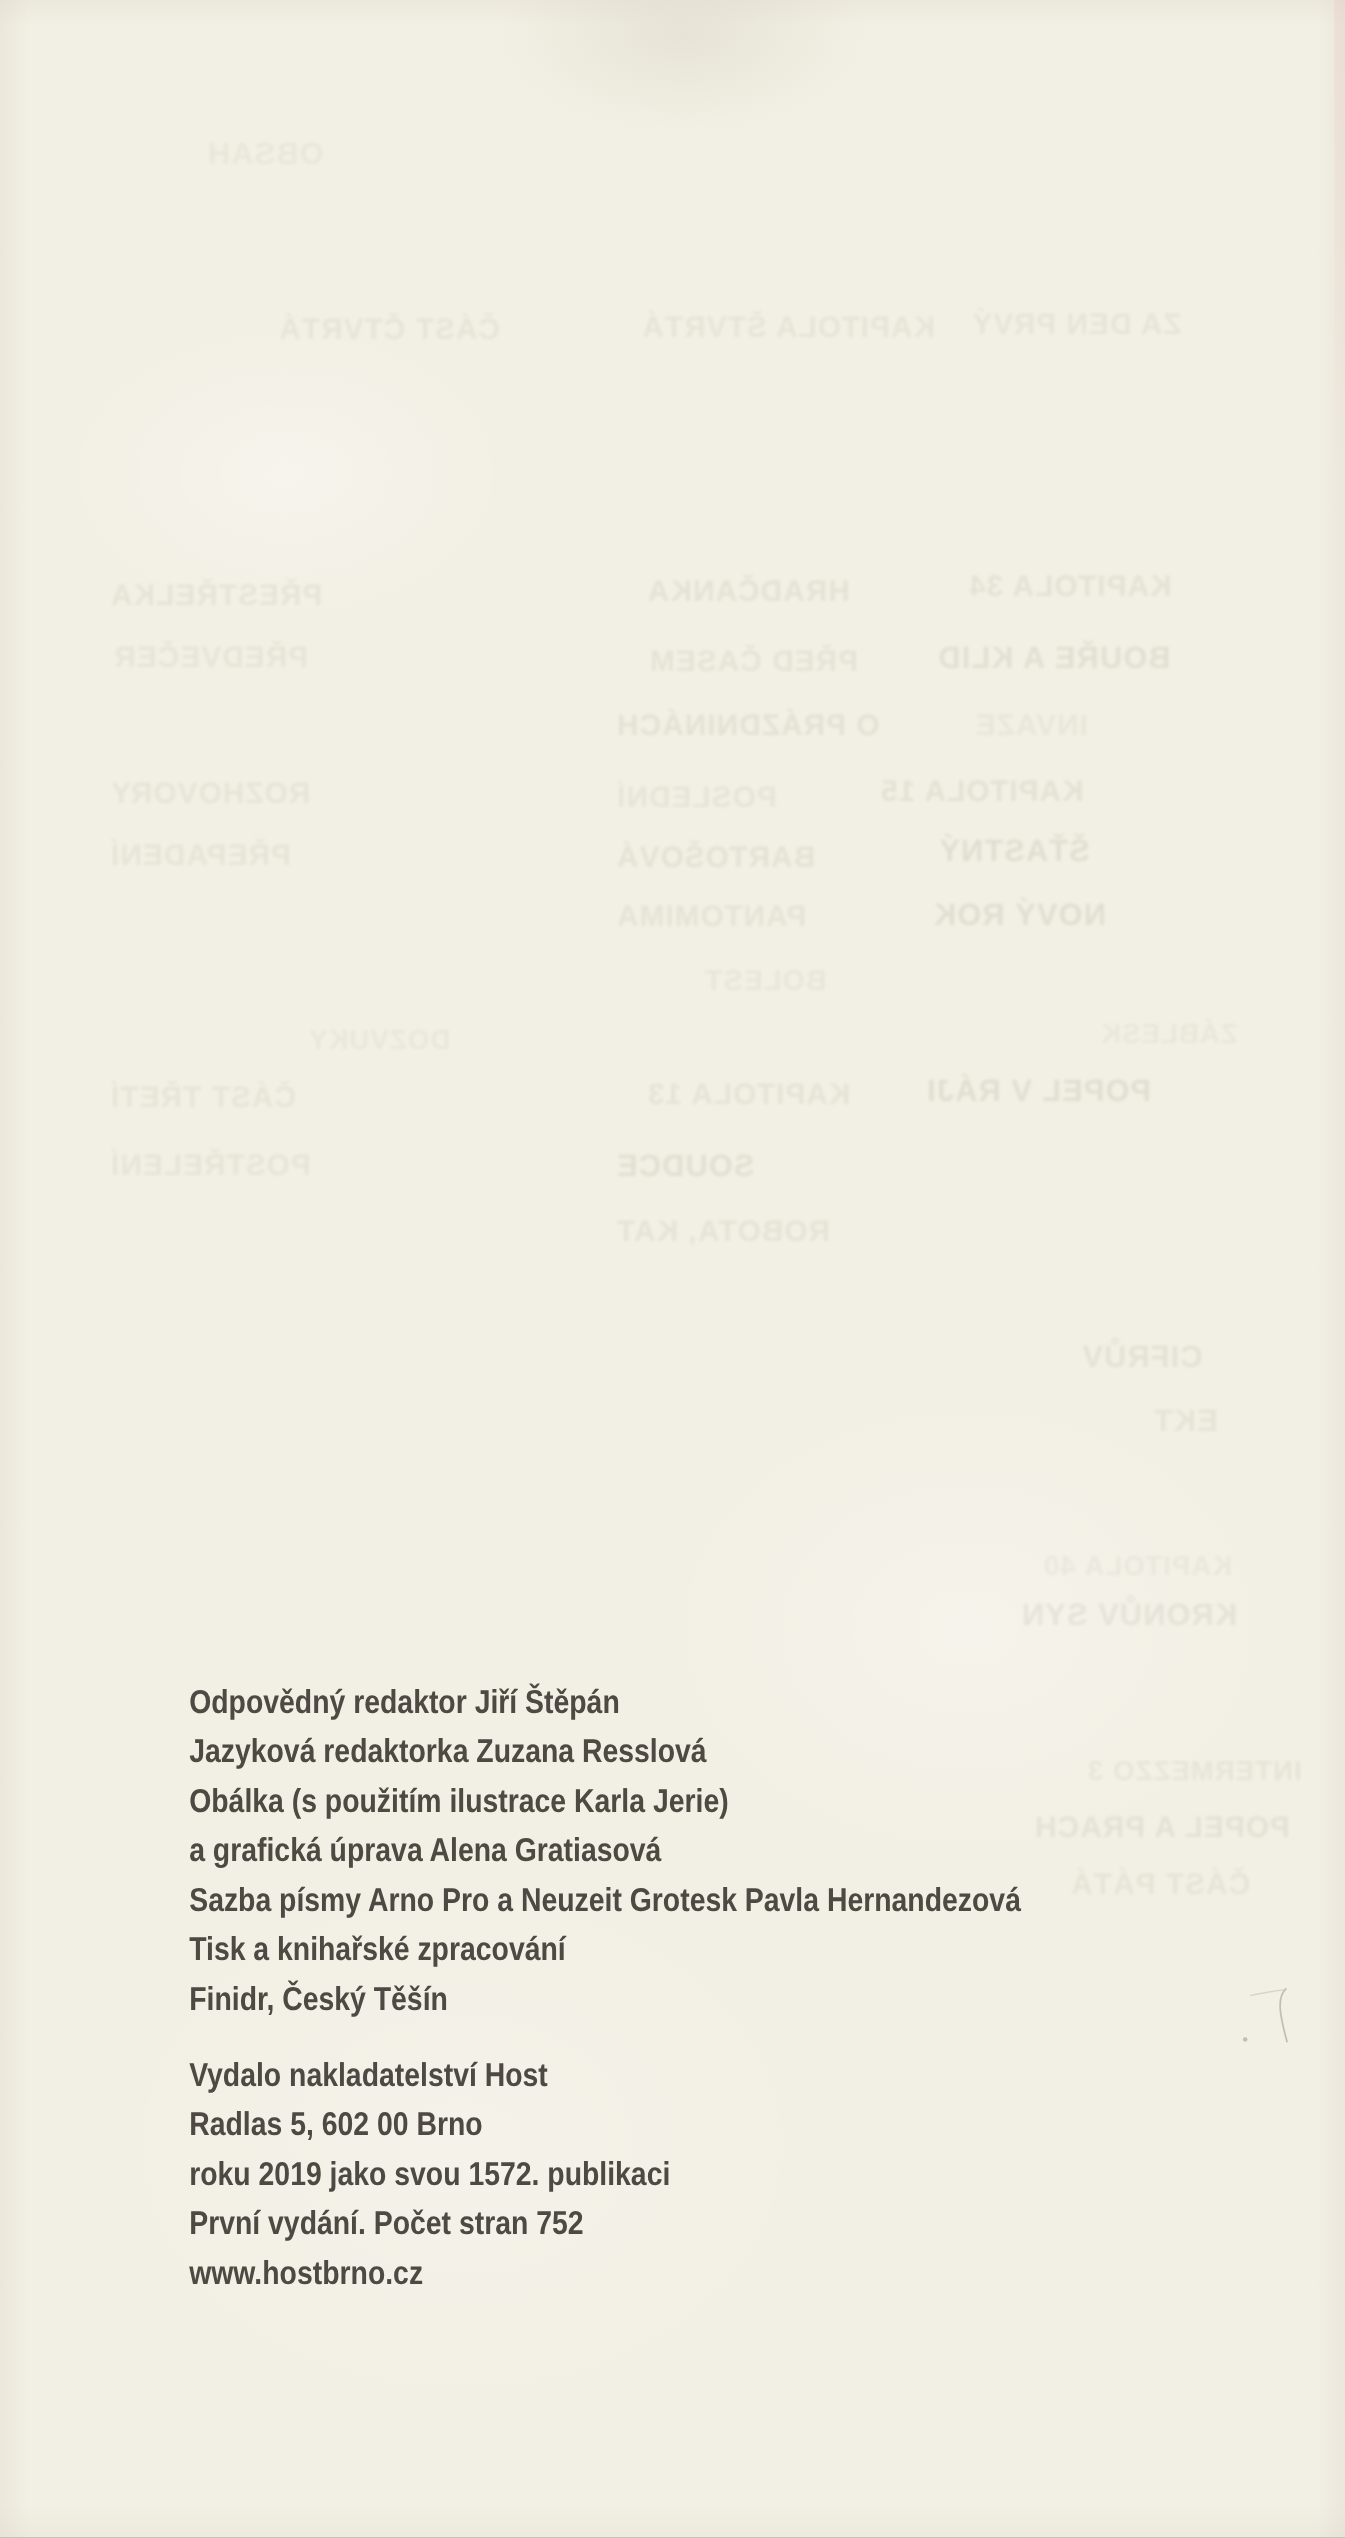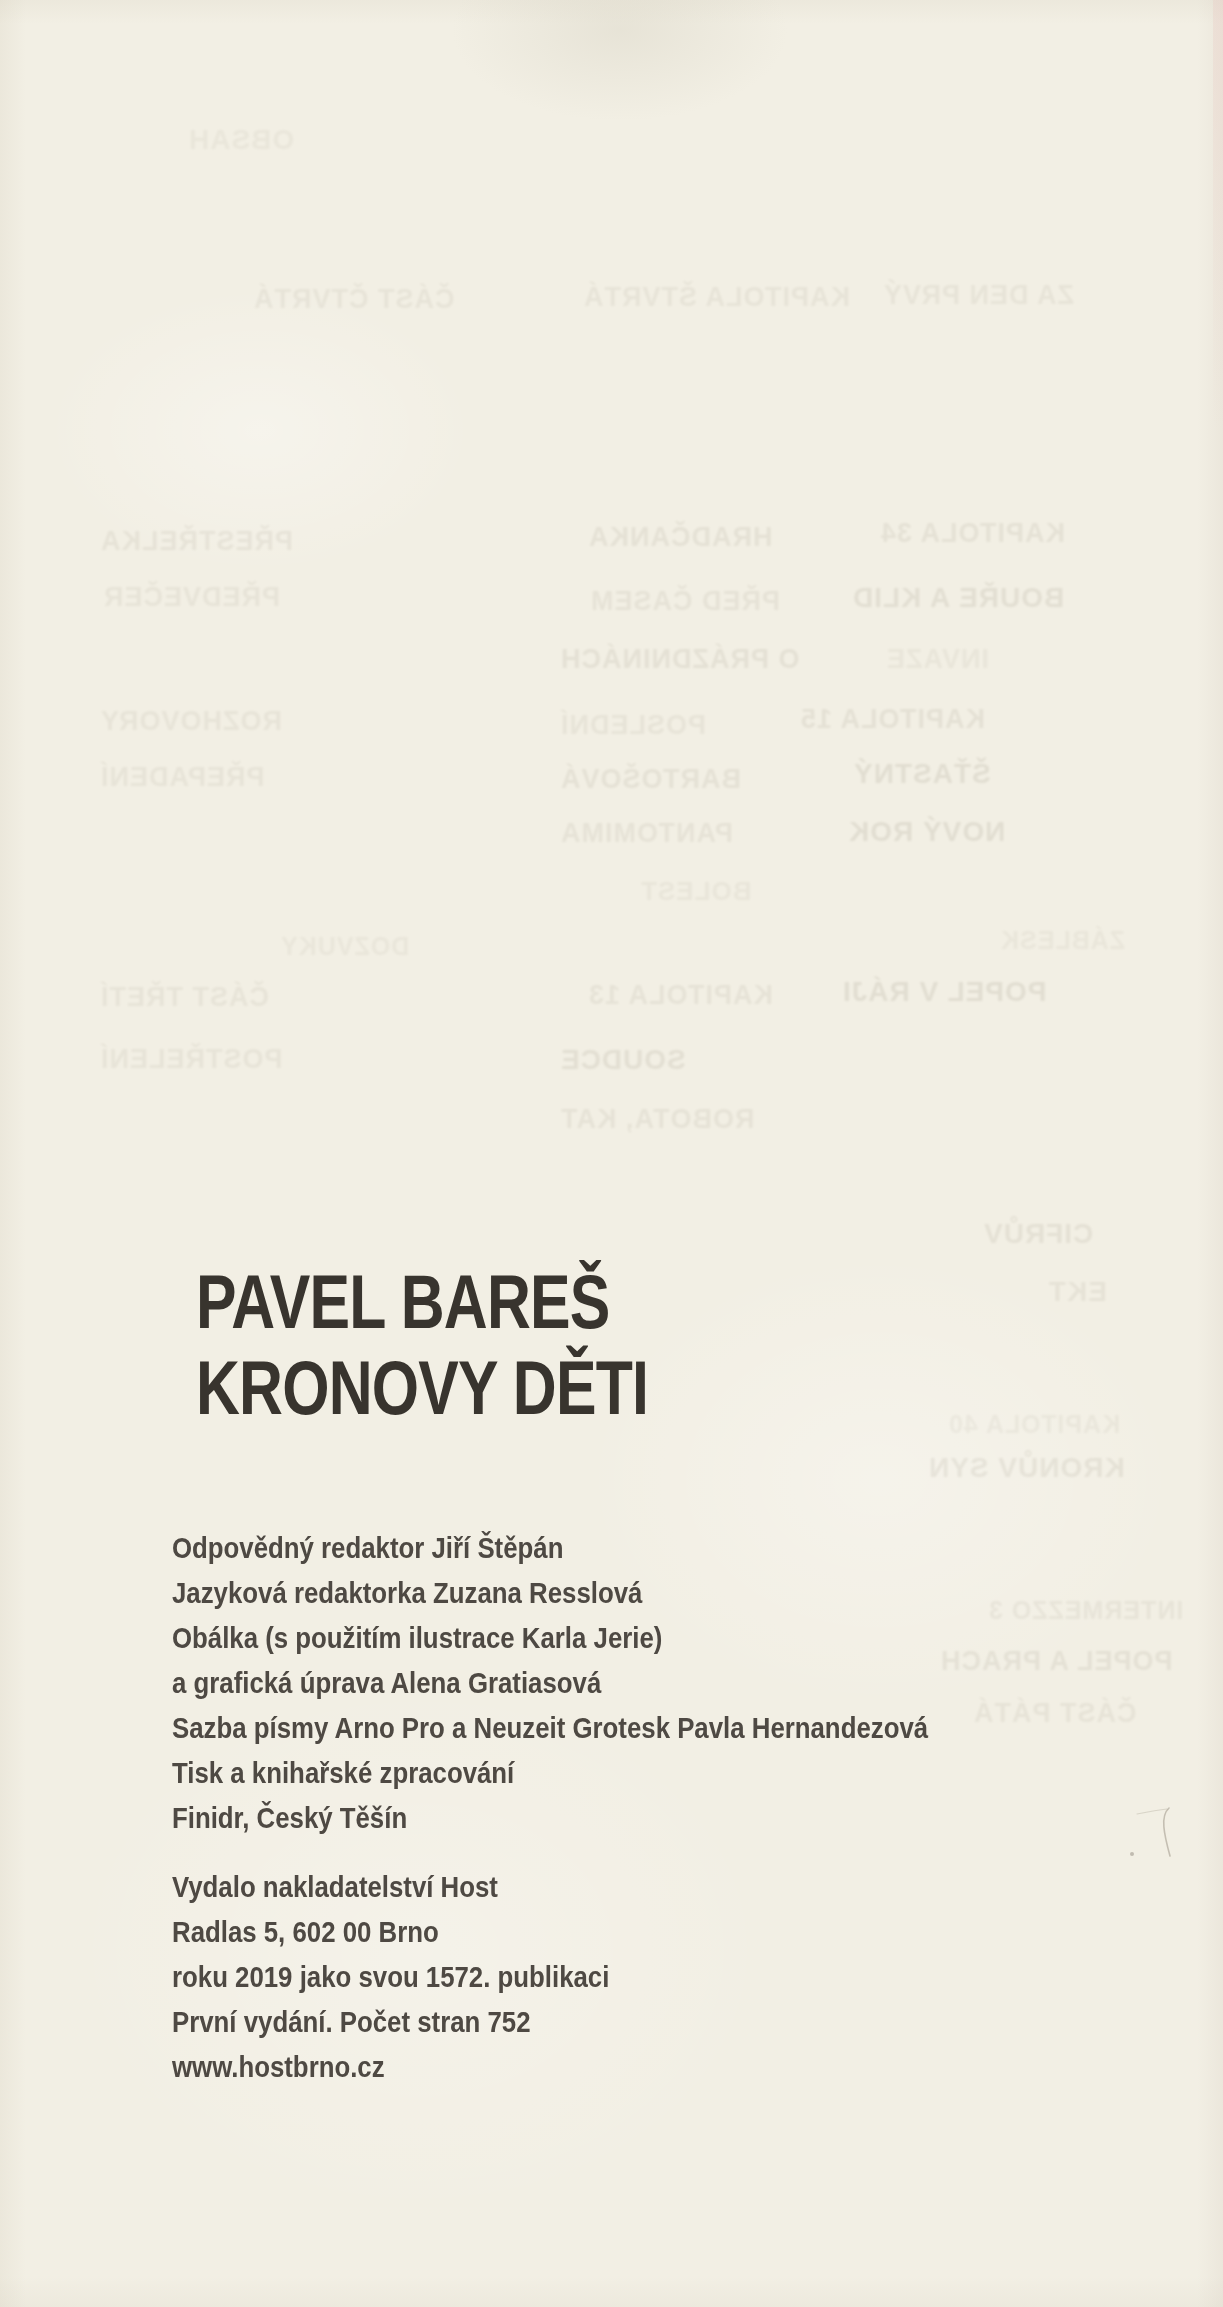--- a/index.html
+++ b/index.html
@@ -93,24 +93,20 @@
       <span class="bleed-frag" style="left: 560px; top: 1106px; font-size: 27px; opacity: 0.08;">ROBOTA, KAT</span>
       <span class="bleed-frag" style="left: 983px; top: 1220px; font-size: 28px; opacity: 0.09;">CIFRŮV</span>
       <span class="bleed-frag" style="left: 1048px; top: 1278px; font-size: 28px; opacity: 0.08;">EKT</span>
       <span class="bleed-frag" style="left: 948px; top: 1412px; font-size: 25px; opacity: 0.06;">KAPITOLA 40</span>
       <span class="bleed-frag" style="left: 928px; top: 1454px; font-size: 28px; opacity: 0.09;">KRONŮV SYN</span>
       <span class="bleed-frag" style="left: 988px; top: 1598px; font-size: 25px; opacity: 0.07;">INTERMEZZO 3</span>
       <span class="bleed-frag" style="left: 940px; top: 1648px; font-size: 27px; opacity: 0.09;">POPEL A PRACH</span>
       <span class="bleed-frag" style="left: 973px; top: 1700px; font-size: 27px; opacity: 0.075;">ČÁST PÁTÁ</span>
     </div>
 
-  <h1 class="title">
-    <span class="title-line">PAVEL BAREŠ</span>
-    <span class="title-line">KRONOVY DĚTI</span>
-  </h1>
 
   <div class="text-block credits-block">
       <div class="text-line">Odpovědný redaktor Jiří Štěpán</div>
       <div class="text-line">Jazyková redaktorka Zuzana Resslová</div>
       <div class="text-line">Obálka (s použitím ilustrace Karla Jerie)</div>
       <div class="text-line">a grafická úprava Alena Gratiasová</div>
       <div class="text-line">Sazba písmy Arno Pro a Neuzeit Grotesk Pavla Hernandezová</div>
       <div class="text-line">Tisk a knihařské zpracování</div>
       <div class="text-line">Finidr, Český Těšín</div>
     </div>

